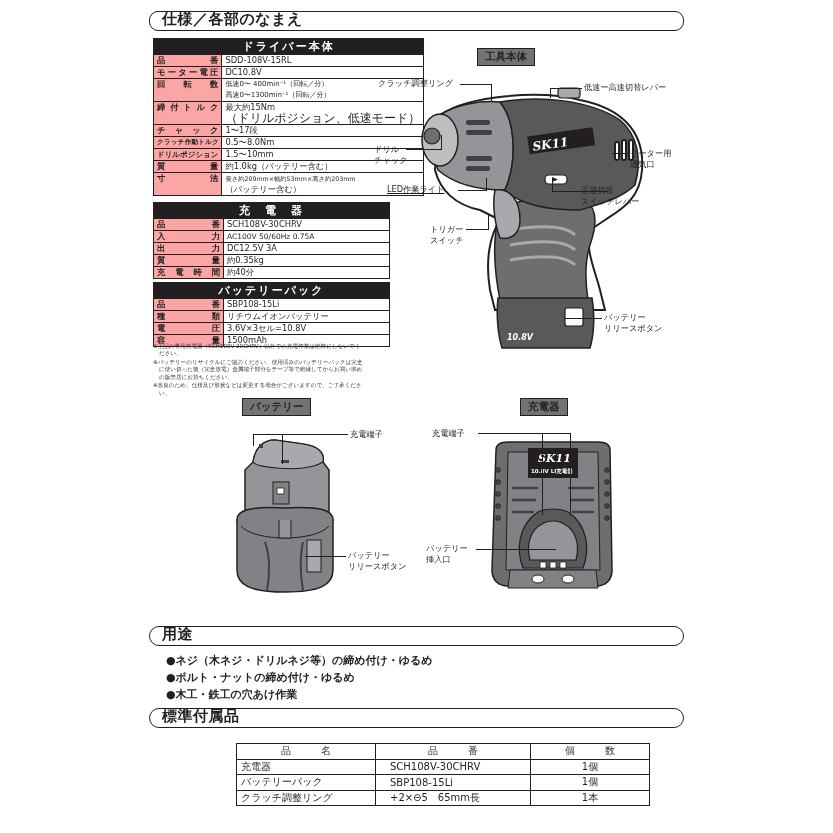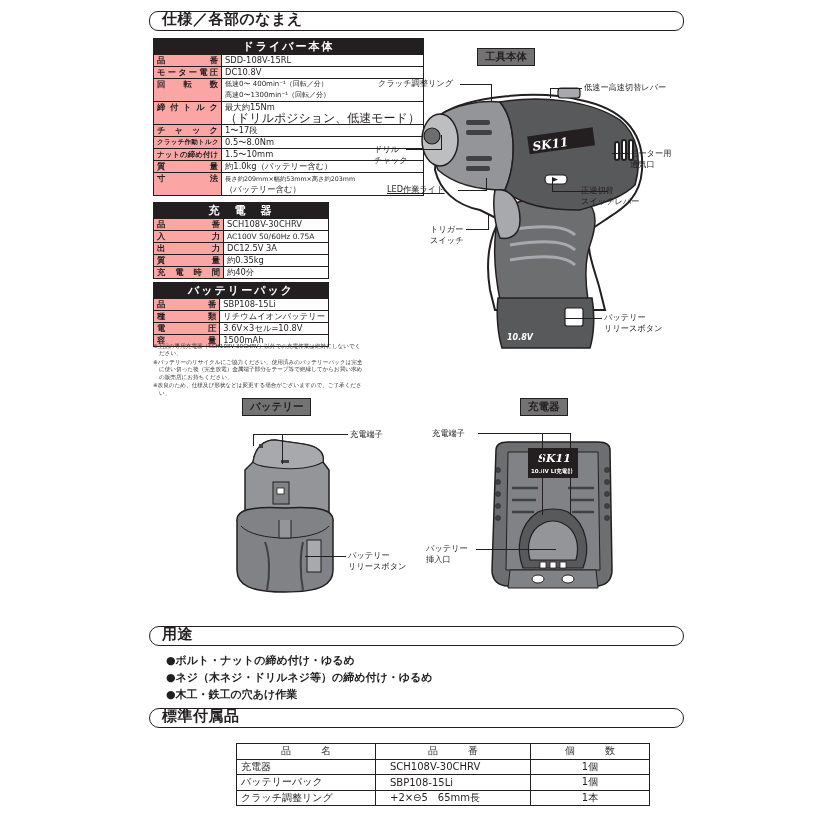--- a/index.html
+++ b/index.html
@@ -2,21 +2,21 @@
 <html><head>
 <meta charset="utf-8">
 <style>
   html, body { margin:0; padding:0; background:#fff; }
   body { width:833px; height:833px; position:relative; overflow:hidden;
          font-family:"DejaVu Sans", sans-serif; color:#231f20; }
   .abs { position:absolute; }
   .section-bar { position:absolute; left:149px; width:535px; height:20px;
                  border:1.3px solid #231f20; border-radius:11px; box-sizing:border-box; }
   .section-bar span { position:absolute; left:12px; top:-2px; font-size:15px; font-weight:bold; letter-spacing:0.5px; }
-  table.spec { border-collapse:collapse; position:absolute; left:153px; width:176px; font-size:8.3px; }
+  table.spec { border-collapse:collapse; position:absolute; left:153px; width:237px; font-size:8.3px; }
   table.spec th { background:#231f20; color:#fff; font-weight:bold; font-size:11px; height:12px; padding:0; letter-spacing:2px; border:1px solid #231f20; }
   table.spec td { border:1px solid #231f20; padding:0 3px; height:11px; line-height:11px; white-space:nowrap; }
   table.spec td.k { width:63px; text-align:justify; text-align-last:justify; font-weight:bold; background:#fca5a5; }
   table.spec td.v { font-family:"DejaVu Sans", sans-serif; }
   table.spec td.small { font-size:6.3px; }
   .notes { position:absolute; left:153px; top:343px; width:210px; font-size:5.6px; line-height:7.3px; color:#333; }
   .notes p { margin:0 0 1.5px 0; padding-left:6px; text-indent:-6px; }
   .label { position:absolute; font-size:8.2px; line-height:10.5px; white-space:nowrap; color:#231f20; }
   .boxlabel { position:absolute; border:1.2px solid #231f20; font-size:10.5px; font-weight:bold; padding:1px 7px; background:#737373; }
   .line { position:absolute; background:#231f20; }
@@ -62,21 +62,21 @@
       </tr>
   <tr>
         <td class="k">チャック</td>
         <td class="v">1〜17段</td>
       </tr>
   <tr>
         <td class="k" style="font-size:6.5px;letter-spacing:-0.5px">クラッチ作動トルク</td>
         <td class="v">0.5〜8.0Nm</td>
       </tr>
   <tr>
-        <td class="k" style="font-size:7.5px">ナットの締め付け</td>
+        <td class="k" style="font-size:7.5px">ドリルポジション</td>
         <td class="v">1.5〜10mm</td>
       </tr>
   <tr>
         <td class="k">質量</td>
         <td class="v">約1.0kg（バッテリー含む）</td>
       </tr>
   <tr>
         <td class="k" rowspan="2" style="vertical-align:top">寸法</td>
         <td class="v small" style="border-bottom:none">長さ約209mm×幅約53mm×高さ約203mm</td>
       </tr>
@@ -303,22 +303,22 @@
 <div class="label" style="left:426px;top:543px;">
   <div>バッテリー</div>
   <div>挿入口</div>
 </div>
 <div class="line" style="left:476px;top:549px;width:80px;height:1px;"></div>
 
 <div class="section-bar" style="top:626px;">
   <span>用途</span>
 </div>
 <div class="uses">
+  <div>●ネジ（木ネジ・ドリルネジ等）の締め付け・ゆるめ</div>
   <div>●ボルト・ナットの締め付け・ゆるめ</div>
-  <div>●ネジ（木ネジ・ドリルネジ等）の締め付け・ゆるめ</div>
   <div>●木工・鉄工の穴あけ作業</div>
 </div>
 
 <div class="section-bar" style="top:708px;">
   <span>標準付属品</span>
 </div>
 <table class="acc">
   <tbody>
       <tr>
     <th style="width:130px">品　　　名</th>

